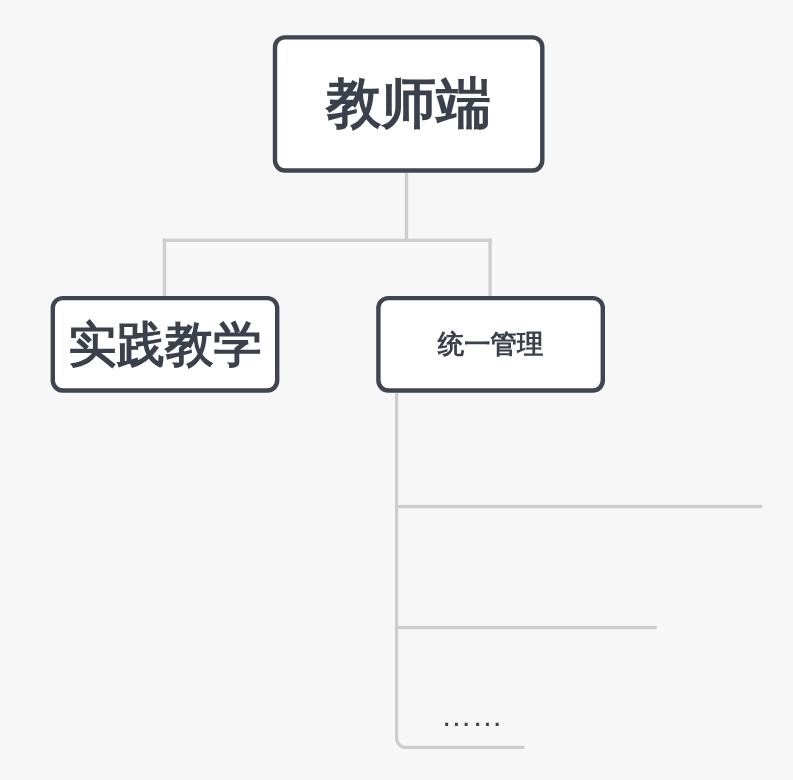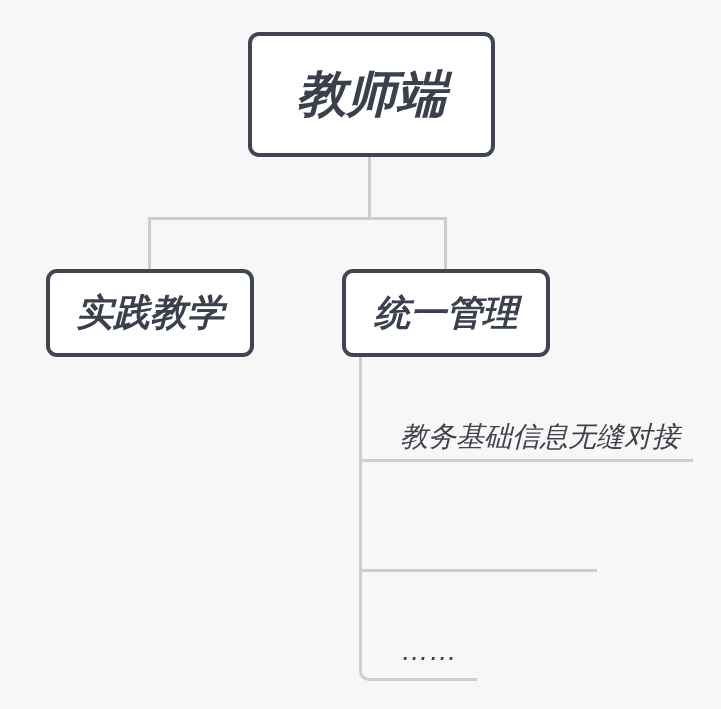--- a/index.html
+++ b/index.html
@@ -3,21 +3,21 @@
 <meta charset="utf-8">
 <style>
   :root{
     --background:#f7f7f7;
     --node-border:#3f4651;
     --node-fill:#ffffff;
     --node-text:#3b414c;
     --connector:#cecece;
     --leaf-text:#3e434b;
   }
-  *{margin:0;padding:0;box-sizing:border-box;font-style:italic;}
+  *{margin:0;padding:0;box-sizing:border-box;}
   html,body{background:var(--background);}
   body{font-family:"Liberation Sans","DejaVu Sans",sans-serif;}
   .canvas{
     position:relative;
     width:721px;height:709px;
     background:var(--background);
     overflow:hidden;
   }
   .line{position:absolute;background:var(--connector);}
   .stub-root{left:368px;top:157px;width:3px;height:62px;}
@@ -39,22 +39,22 @@
     background:var(--node-fill);
     border:4px solid var(--node-border);
     border-radius:11px;
     color:var(--node-text);
     font-weight:700;
     display:flex;align-items:center;justify-content:center;
     text-align:center;
     cursor:default;
   }
   .node-root{left:248px;top:32px;width:247px;height:125px;font-size:50px;}
-  .node-c1{left:46px;top:269px;width:208px;height:88px;font-size:37px;}
-  .node-c2{left:342px;top:269px;width:208px;height:88px;font-size:36px;}
+  .node-c1{left:46px;top:269px;width:208px;height:88px;font-size:44px;}
+  .node-c2{left:342px;top:269px;width:208px;height:88px;font-size:24px;}
   .leaf-label{
     position:absolute;
     color:var(--leaf-text);
     font-size:28px;line-height:34px;
     white-space:nowrap;
   }
   .leaf1{left:400px;top:420px;}
   .leaf2{left:400px;top:529px;}
   .leaf3{left:401px;top:634px;}
 </style>
@@ -76,22 +76,19 @@
   </div>
 
   <div class="node node-c1">
     <span>实践教学</span>
   </div>
 
   <div class="node node-c2">
     <span>统一管理</span>
   </div>
 
-  <div class="leaf-label leaf1">
-    <span>教务基础信息无缝对接</span>
-  </div>
 
 
   <div class="leaf-label leaf3">
     <span>……</span>
   </div>
 
 </div>
 
 </body></html>

